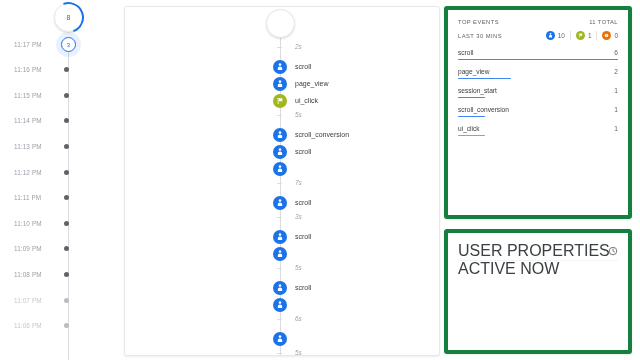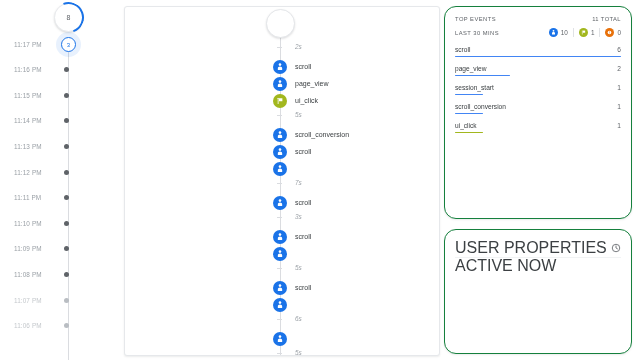--- a/index.html
+++ b/index.html
@@ -216,22 +216,22 @@
     width: 200px;
     flex: 0 0 200px;
     padding: 6px 8px 6px 4px;
     box-sizing: border-box;
     display: flex;
     flex-direction: column;
     gap: 10px;
   }
   .card {
     background: #ffffff;
-    border: 1px solid #15803d;
-    border-radius: 12px;
+    border: 4px solid #15803d;
+    border-radius: 3px;
     box-shadow: 0 1px 2px rgba(60,64,67,.10);
     box-sizing: border-box;
   }
   .card-top { height: 213px; padding: 9px 10px 0 10px; }
   .card-bottom { flex: 1 1 auto; padding: 9px 10px 0 10px; position: relative; }
 
   .card-hdr {
     display: flex;
     justify-content: space-between;
     align-items: baseline;

